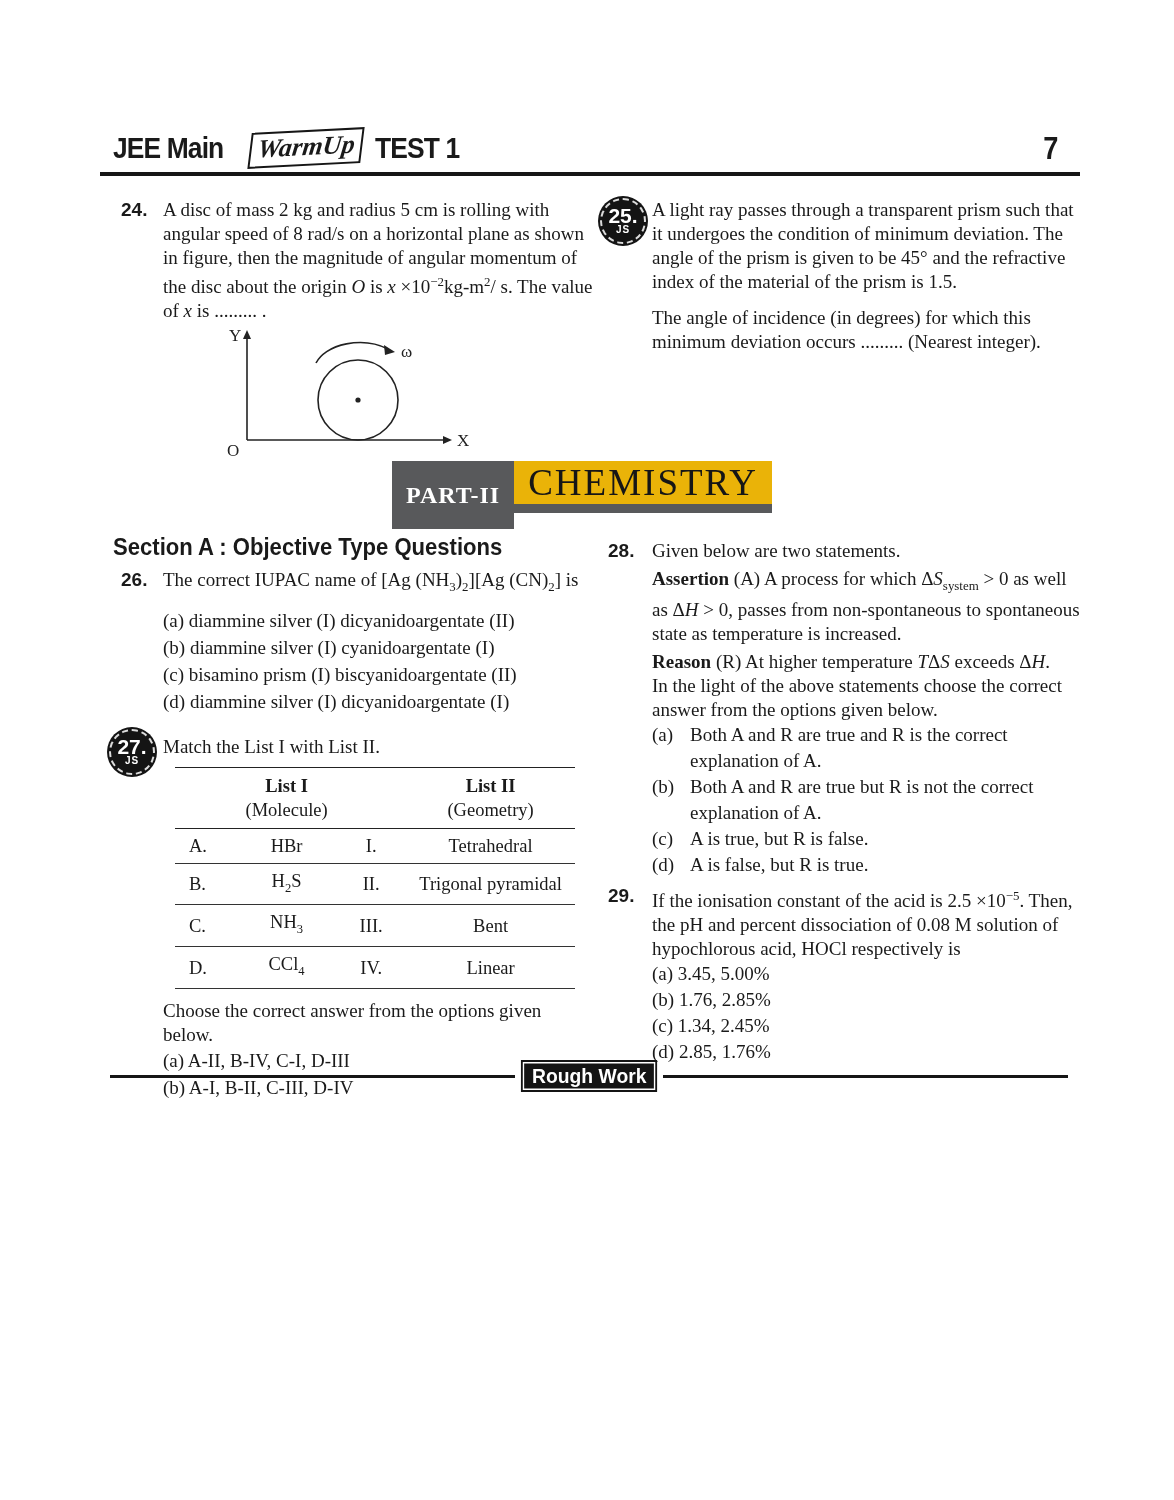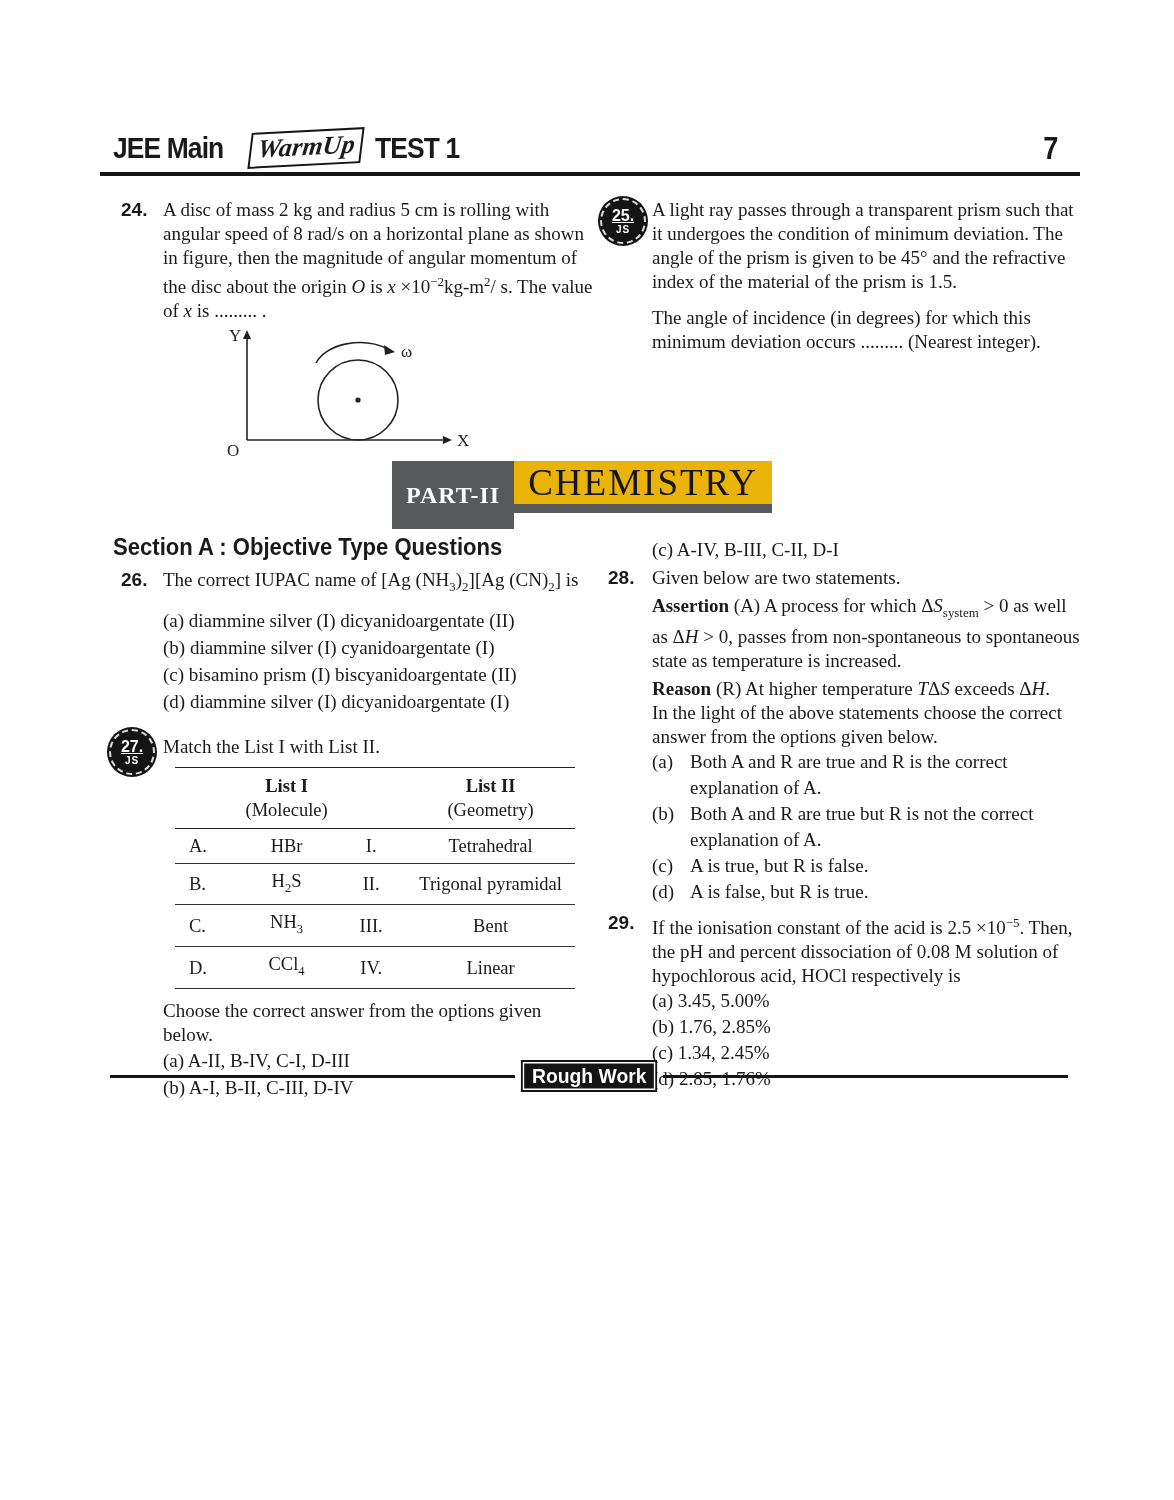--- a/index.html
+++ b/index.html
@@ -26,21 +26,21 @@
   .optrow{display:flex;}
   .optrow .lab{flex:0 0 38px;}
   .optrow .txt{flex:1;}
 
   
   .js-badge{position:absolute;width:50px;height:50px;background:#141414;border-radius:50%;
             color:#fff;display:flex;flex-direction:column;align-items:center;justify-content:center;
             font-family:"Liberation Sans",sans-serif;font-weight:bold;z-index:2;}
   .js-badge::before{content:"";position:absolute;inset:2px;border:2px dashed rgba(255,255,255,.85);
                     border-radius:50%;}
-  .js-badge .bn{font-size:16px;line-height:17px;text-decoration:underline;}
+  .js-badge .bn{font-size:21px;line-height:17px;}
   .js-badge .bt{font-size:10px;line-height:11px;letter-spacing:1px;}
 
   
   .fig{position:absolute;left:100px;top:127px;}
   .fig text{font-family:"Liberation Serif",serif;font-size:17px;fill:#222;}
 
   
   .banner{position:absolute;top:461px;left:392px;display:flex;height:52px;}
   .banner-left{background:#58595b;color:#fff;display:flex;align-items:center;
                font-family:"Liberation Serif",serif;font-weight:bold;font-size:24px;
@@ -195,21 +195,20 @@
 
       <div>Choose the correct answer from the options given below.</div>
       <div class="opt" style="line-height:27px;">(a) A-II, B-IV, C-I, D-III</div>
       <div class="opt" style="line-height:27px;">(b) A-I, B-II, C-III, D-IV</div>
     </div>
   </div>
 
   <div class="col" style="left:600px;top:536px;width:482px;">
 
     <div style="padding-left:52px;">
-      <div class="opt" style="line-height:27px;">(c) A-IV, B-III, C-II, D-I</div>
     </div>
 
     <div class="q" style="padding-left:52px;margin-top:3px;">
       <span class="qnum">28.</span>
       <div>Given below are two statements.</div>
       <div style="margin-top:4px;"><b>Assertion</b> (A) A process for which Δ<i>S</i><sub>system</sub> &gt; 0 as well as Δ<i>H</i> &gt; 0, passes from non-spontaneous to spontaneous state as temperature is increased.</div>
       <div style="margin-top:4px;"><b>Reason</b> (R) At higher temperature <i>T</i>Δ<i>S</i> exceeds Δ<i>H</i>.</div>
       <div>In the light of the above statements choose the correct answer from the options given below.</div>
       <div class="optrow" style="line-height:26px;">
         <span class="lab">(a)</span>

